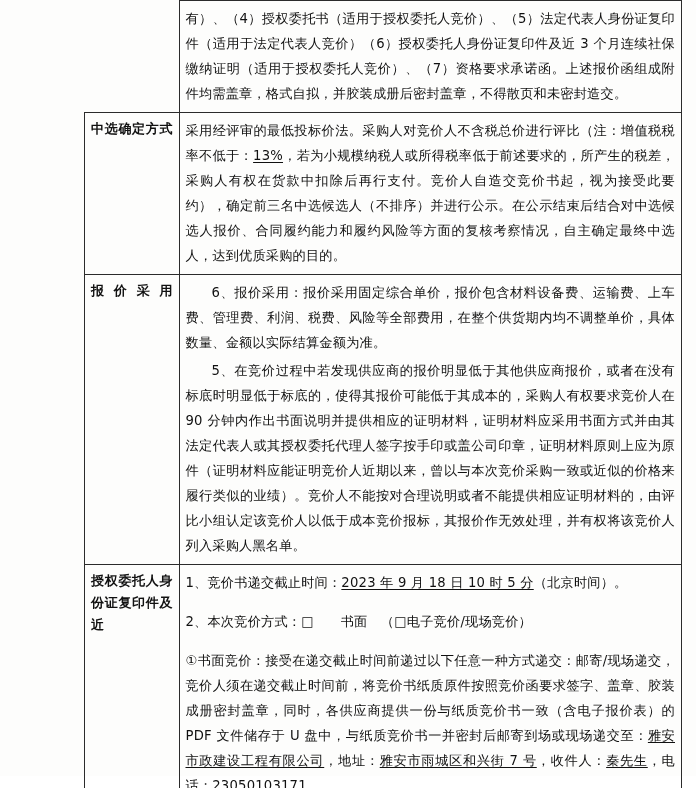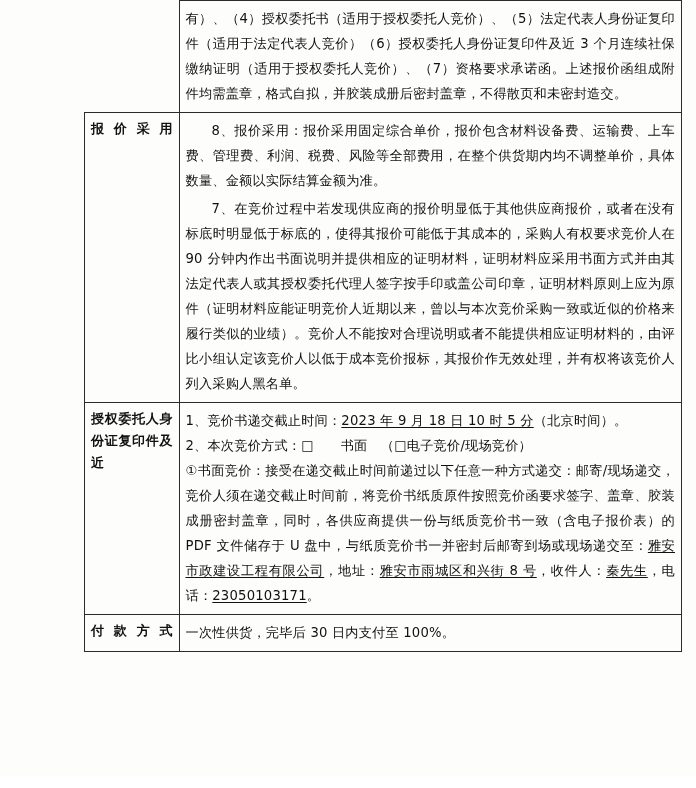--- a/index.html
+++ b/index.html
@@ -49,21 +49,21 @@
     font-size: 13.2px;
     line-height: 25px;
     letter-spacing: 0.2px;
     text-align: justify;
   }
   .p {
     margin: 0;
     text-indent: 0;
   }
   .p + .p {
-    margin-top: 0;
+    margin-top: 14px;
   }
   .indent {
     text-indent: 26px;
   }
   .u {
     text-decoration: underline;
     text-underline-offset: 2px;
   }
   .tight {
     line-height: 24px;
@@ -95,36 +95,42 @@
   <table class="doc">
 
     <tbody>
         <tr class="top-row">
       <td class="label blank-left"></td>
       <td class="body tight">
         <p class="p">有）、（4）授权委托书（适用于授权委托人竞价）、（5）法定代表人身份证复印件（适用于法定代表人竞价）（6）授权委托人身份证复印件及近 3 个月连续社保缴纳证明（适用于授权委托人竞价）、（7）资格要求承诺函。上述报价函组成附件均需盖章，格式自拟，并胶装成册后密封盖章，不得散页和未密封造交。</p>
       </td>
     </tr>
 
+    <tr>
+      <td class="label">中选确定方式</td>
+      <td class="body tight">
+        <p class="p">采用经评审的最低投标价法。采购人对竞价人不含税总价进行评比（注：增值税税率不低于：<span class="u">13%</span>，若为小规模纳税人或所得税率低于前述要求的，所产生的税差，采购人有权在货款中扣除后再行支付。竞价人自造交竞价书起，视为接受此要约），确定前三名中选候选人（不排序）并进行公示。在公示结束后结合对中选候选人报价、合同履约能力和履约风险等方面的复核考察情况，自主确定最终中选人，达到优质采购的目的。</p>
+      </td>
+    </tr>
 
     <tr>
       <td class="label">报价采用</td>
       <td class="body looser">
-        <p class="p indent">8、报价采用：报价采用固定综合单价，报价包含材料设备费、运输费、上车费、管理费、利润、税费、风险等全部费用，在整个供货期内均不调整单价，具体数量、金额以实际结算金额为准。</p>
+        <p class="p indent">6、报价采用：报价采用固定综合单价，报价包含材料设备费、运输费、上车费、管理费、利润、税费、风险等全部费用，在整个供货期内均不调整单价，具体数量、金额以实际结算金额为准。</p>
         <div class="small-gap"></div>
-        <p class="p indent">7、在竞价过程中若发现供应商的报价明显低于其他供应商报价，或者在没有标底时明显低于标底的，使得其报价可能低于其成本的，采购人有权要求竞价人在 90 分钟内作出书面说明并提供相应的证明材料，证明材料应采用书面方式并由其法定代表人或其授权委托代理人签字按手印或盖公司印章，证明材料原则上应为原件（证明材料应能证明竞价人近期以来，曾以与本次竞价采购一致或近似的价格来履行类似的业绩）。竞价人不能按对合理说明或者不能提供相应证明材料的，由评比小组认定该竞价人以低于成本竞价报标，其报价作无效处理，并有权将该竞价人列入采购人黑名单。</p>
+        <p class="p indent">5、在竞价过程中若发现供应商的报价明显低于其他供应商报价，或者在没有标底时明显低于标底的，使得其报价可能低于其成本的，采购人有权要求竞价人在 90 分钟内作出书面说明并提供相应的证明材料，证明材料应采用书面方式并由其法定代表人或其授权委托代理人签字按手印或盖公司印章，证明材料原则上应为原件（证明材料应能证明竞价人近期以来，曾以与本次竞价采购一致或近似的价格来履行类似的业绩）。竞价人不能按对合理说明或者不能提供相应证明材料的，由评比小组认定该竞价人以低于成本竞价报标，其报价作无效处理，并有权将该竞价人列入采购人黑名单。</p>
       </td>
     </tr>
 
     <tr>
       <td class="label">授权委托人身份证复印件及近</td>
       <td class="body tight">
         <p class="p">1、竞价书递交截止时间：<span class="u">2023 年 9 月 18 日 10 时 5 分</span>（北京时间）。</p>
         <p class="p">2、本次竞价方式：□　　书面　（□电子竞价/现场竞价）</p>
-        <p class="p">①书面竞价：接受在递交截止时间前递过以下任意一种方式递交：邮寄/现场递交，竞价人须在递交截止时间前，将竞价书纸质原件按照竞价函要求签字、盖章、胶装成册密封盖章，同时，各供应商提供一份与纸质竞价书一致（含电子报价表）的 PDF 文件储存于 U 盘中，与纸质竞价书一并密封后邮寄到场或现场递交至：<span class="u">雅安市政建设工程有限公司</span>，地址：<span class="u">雅安市雨城区和兴街 8 号</span>，收件人：<span class="u">秦先生</span>，电话：<span class="u">23050103171</span>。</p>
+        <p class="p">①书面竞价：接受在递交截止时间前递过以下任意一种方式递交：邮寄/现场递交，竞价人须在递交截止时间前，将竞价书纸质原件按照竞价函要求签字、盖章、胶装成册密封盖章，同时，各供应商提供一份与纸质竞价书一致（含电子报价表）的 PDF 文件储存于 U 盘中，与纸质竞价书一并密封后邮寄到场或现场递交至：<span class="u">雅安市政建设工程有限公司</span>，地址：<span class="u">雅安市雨城区和兴街 7 号</span>，收件人：<span class="u">秦先生</span>，电话：<span class="u">23050103171</span>。</p>
       </td>
     </tr>
 
     <tr>
       <td class="label">付款方式</td>
       <td class="body tight">
         <p class="p">一次性供货，完毕后 30 日内支付至 100%。</p>
       </td>
     </tr>
 

